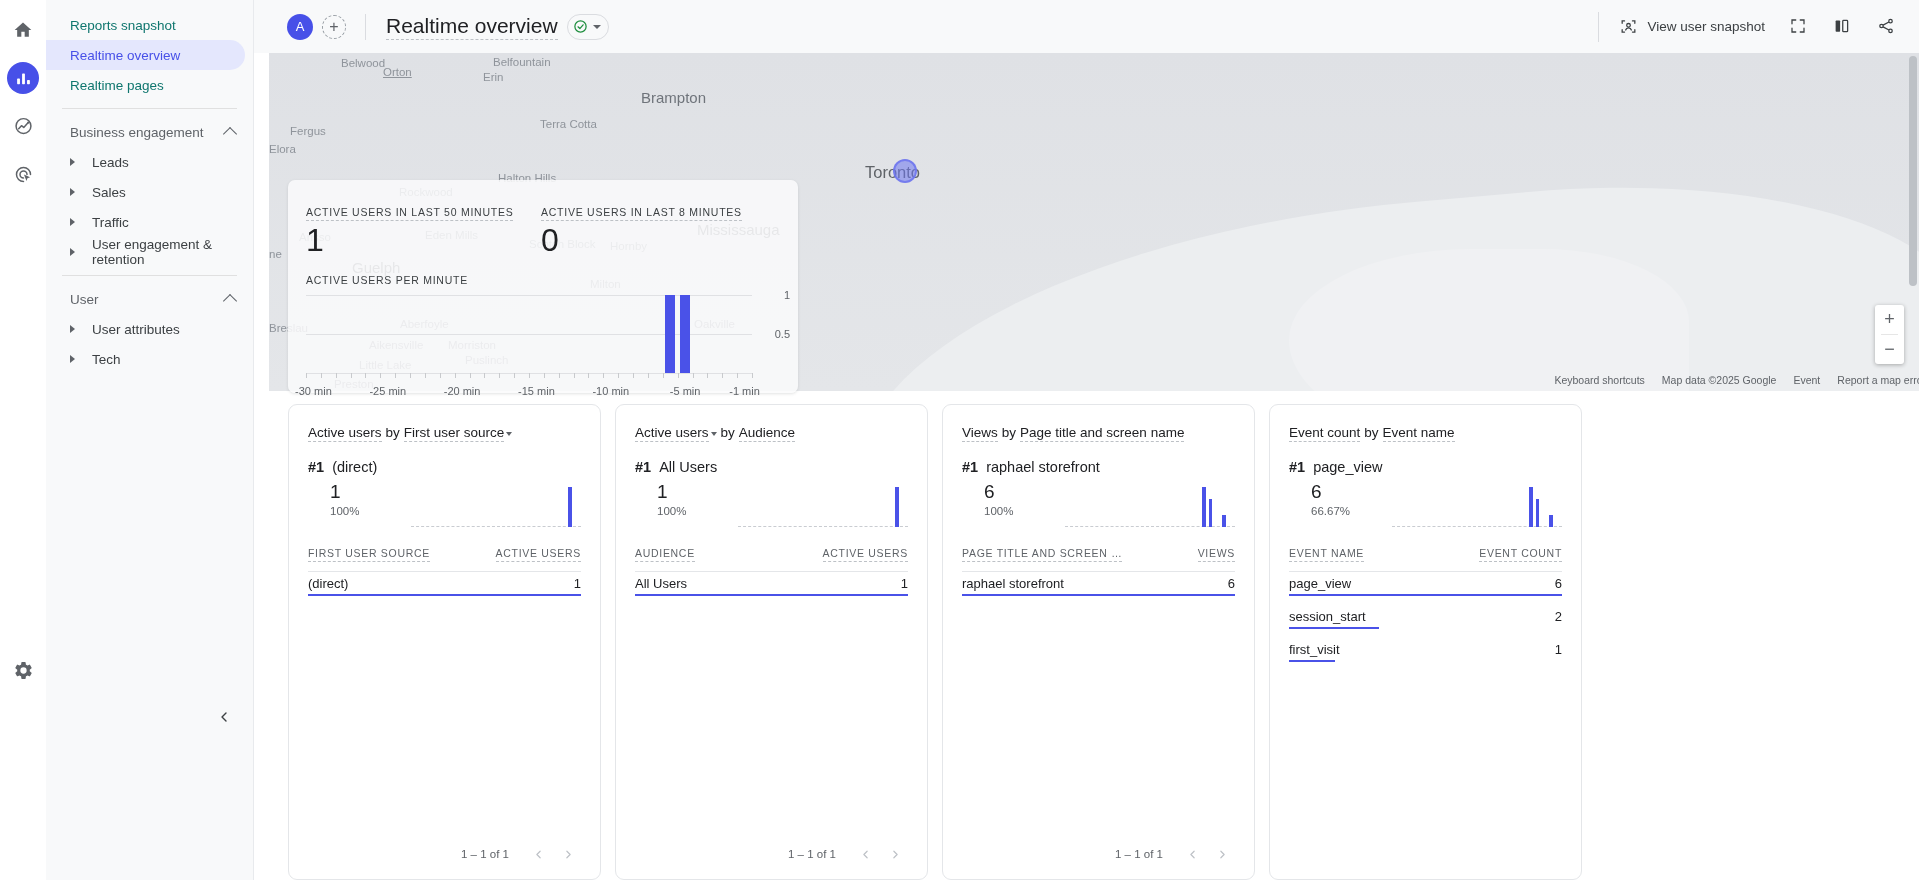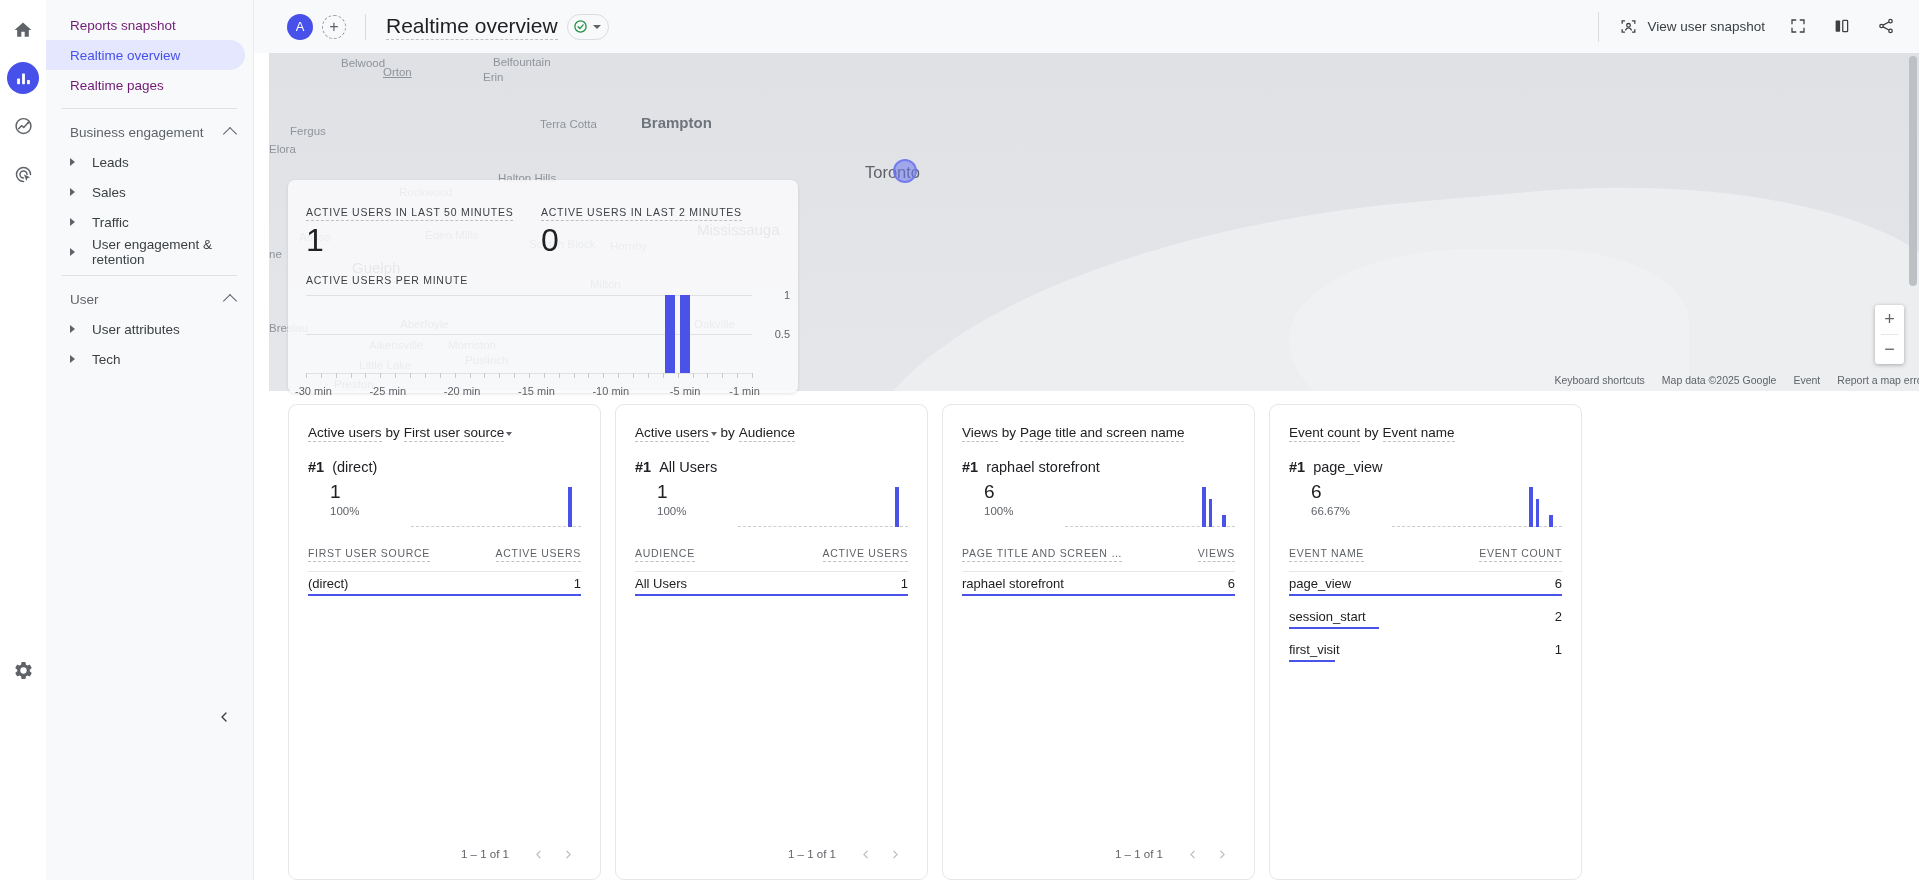--- a/index.html
+++ b/index.html
@@ -30,21 +30,21 @@
   
   #nav-sidebar {
     position: absolute; left: 46px; top: 0; width: 208px; height: 880px;
     background: #f8f9fa;
     border-right: 1px solid #e8eaed;
     font-size: 13.5px;
     overflow: hidden;
   }
   .nav-item {
     height: 30px; display: flex; align-items: center;
-    padding-left: 24px; color: #701a75;
+    padding-left: 24px; color: #0f766e;
     cursor: pointer; border-radius: 0 16px 16px 0;
     margin-right: 8px; white-space: nowrap;
   }
   .nav-item.selected { background: #e4e7fd; color: #4750e8; font-weight: 400; }
   .nav-section-label {
     height: 30px; display: flex; align-items: center;
     padding-left: 24px; color: #5f6368; font-size: 13.5px;
     justify-content: space-between; padding-right: 18px; cursor: pointer;
   }
   .nav-divider { height: 1px; background: #e0e0e0; margin: 8px 16px 8px 16px; }
@@ -452,21 +452,21 @@
 
 <div id="map-area">
   <div class="map-bg"></div>
   <div class="map-water"></div>
   <div class="map-water2"></div>
   <div id="map-labels">
       <div class="map-label " style="left: 72px; top: 4px;">Belwood</div>
       <div class="map-label " style="left: 114px; top: 13px; text-decoration: underline;">Orton</div>
       <div class="map-label " style="left: 224px; top: 3px;">Belfountain</div>
       <div class="map-label " style="left: 214px; top: 18px;">Erin</div>
-      <div class="map-label big" style="left: 372px; top: 61px; font-weight: bold;">Brampton</div>
+      <div class="map-label big" style="left: 372px; top: 36px;">Brampton</div>
       <div class="map-label " style="left: 271px; top: 65px;">Terra Cotta</div>
       <div class="map-label " style="left: 21px; top: 72px;">Fergus</div>
       <div class="map-label " style="left: 0px; top: 90px;">Elora</div>
       <div class="map-label " style="left: 229px; top: 119px;">Halton Hills</div>
       <div class="map-label city" style="left: 596px; top: 110px;">Toronto</div>
       <div class="map-label big" style="left: 428px; top: 168px;">Mississauga</div>
       <div class="map-label " style="left: 30px; top: 178px;">Arisso</div>
       <div class="map-label " style="left: 156px; top: 176px;">Eden Mills</div>
       <div class="map-label " style="left: 260px; top: 185px;">Scotch Block</div>
       <div class="map-label " style="left: 341px; top: 187px;">Hornby</div>
@@ -499,21 +499,21 @@
   </div>
 </div>
 
 <div id="realtime-card">
   <div id="metrics-row">
     <div id="metric-30">
       <div class="metric-label">ACTIVE USERS IN LAST 50 MINUTES</div>
       <div class="metric-value">1</div>
     </div>
     <div>
-      <div class="metric-label">ACTIVE USERS IN LAST 2 MINUTES</div>
+      <div class="metric-label">ACTIVE USERS IN LAST 8 MINUTES</div>
       <div class="metric-value">0</div>
     </div>
   </div>
 
   <div id="per-minute-label">ACTIVE USERS PER MINUTE</div>
 
   <div id="chart-wrap">
     <div class="grid-line" style="top:0"></div>
     <div class="grid-line" style="top:50%"></div>
     <div class="grid-line" style="top:100%"></div>

